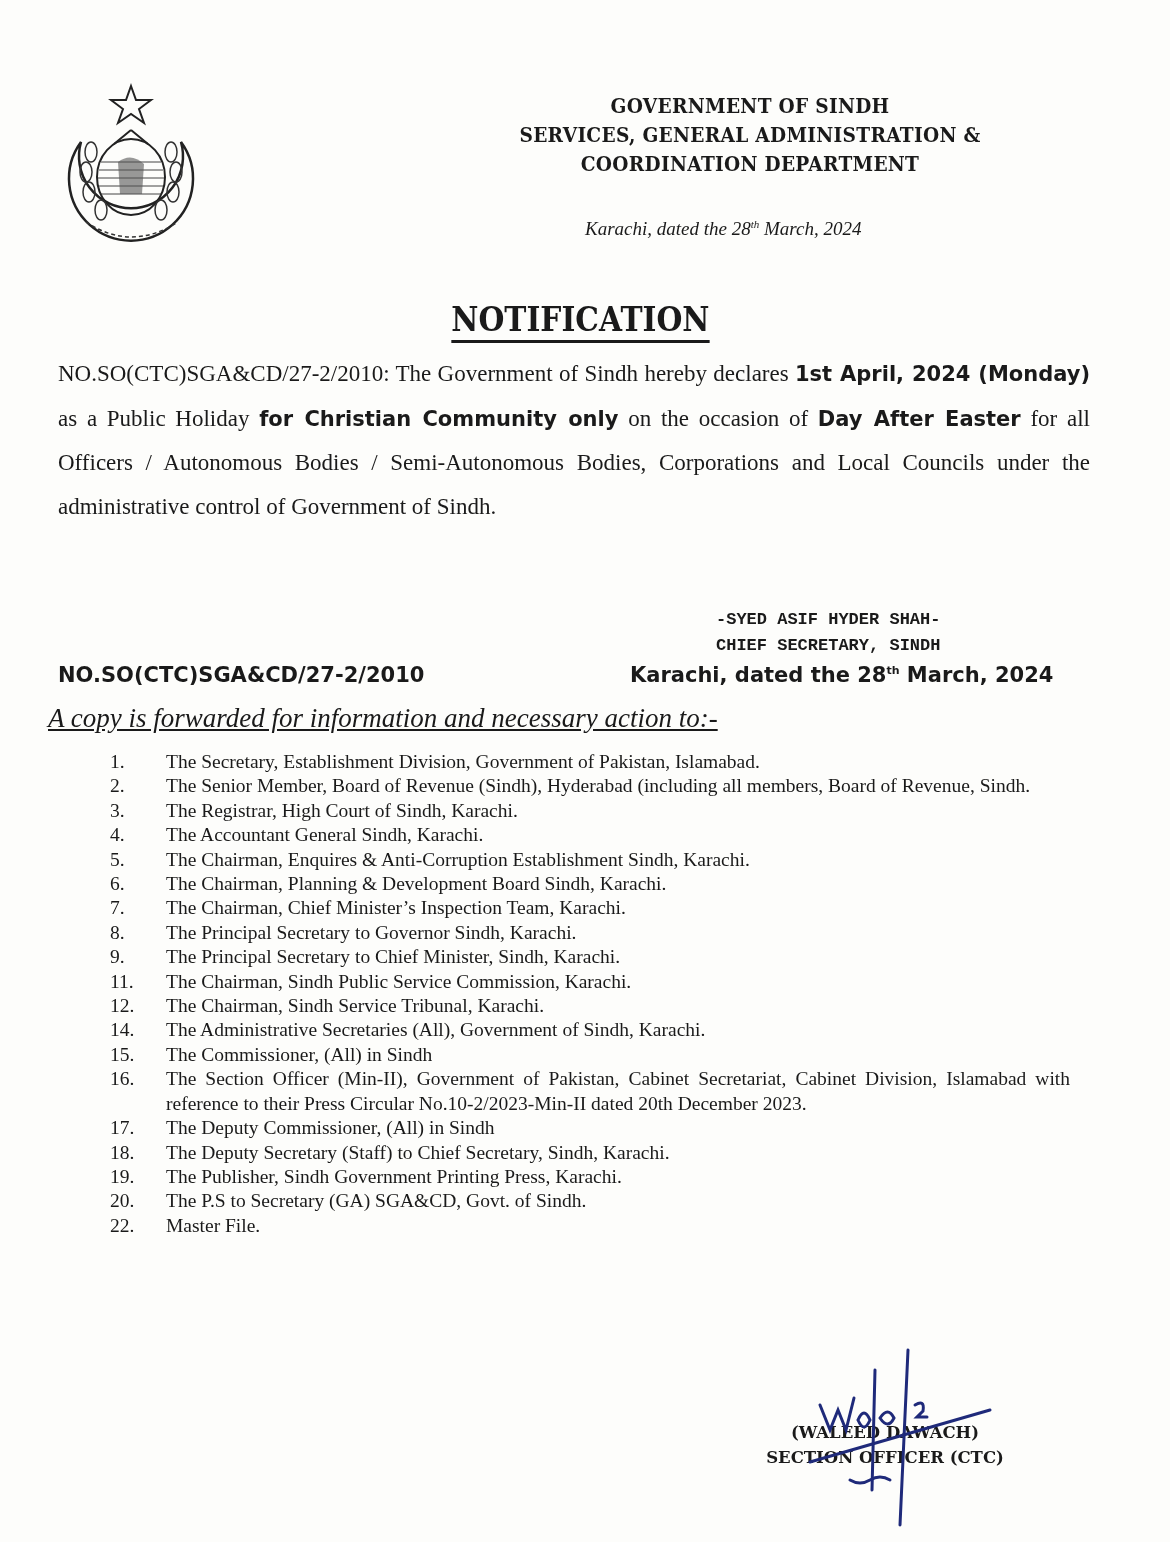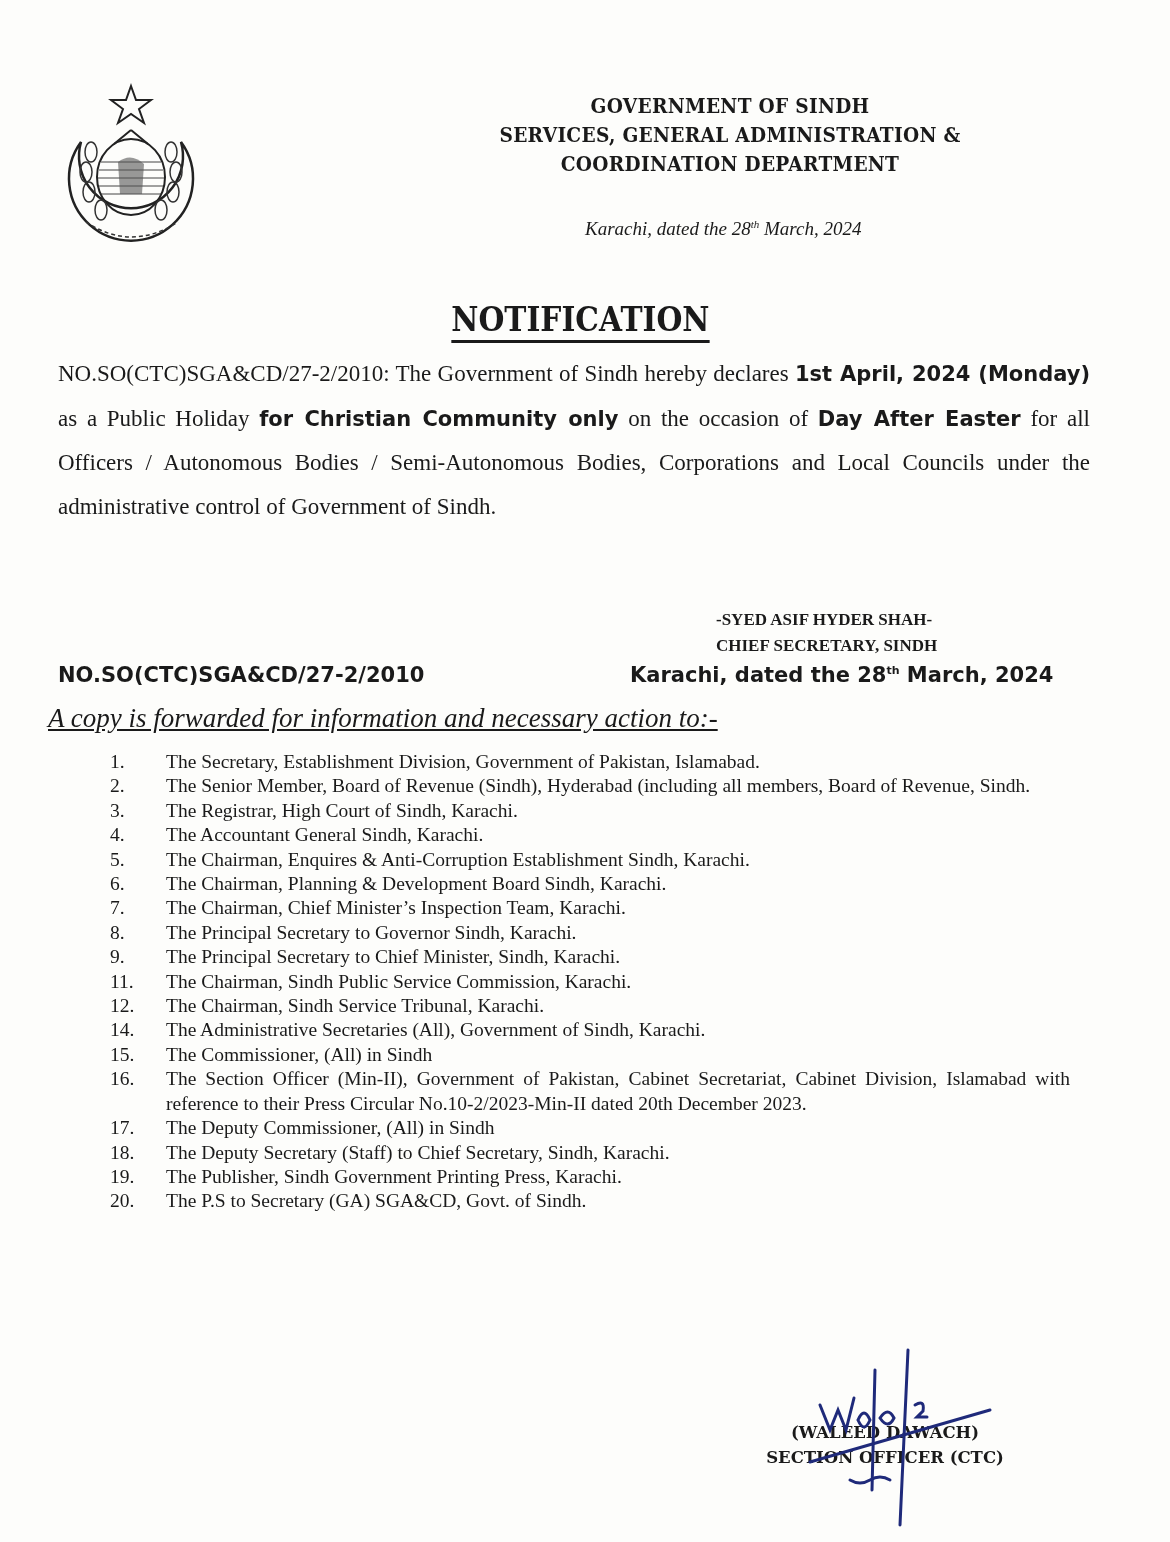--- a/index.html
+++ b/index.html
@@ -5,33 +5,33 @@
   html, body { margin: 0; padding: 0; }
   body {
     width: 1170px; height: 1542px;
     background: #fdfdfb;
     position: relative;
     overflow: hidden;
     color: #1a1a1a;
     font-family: "Liberation Serif", serif;
   }
   .emblem { position: absolute; left: 56px; top: 82px; width: 150px; height: 175px; }
-  .header { position: absolute; left: 450px; top: 92px; width: 560px; text-align: center; }
+  .header { position: absolute; left: 470px; top: 92px; width: 560px; text-align: center; }
   .header .line { font-family: "DejaVu Serif", serif; font-weight: bold; font-size: 20px; letter-spacing: 0.3px; line-height: 29px; transform: scaleX(0.93); transform-origin: center; }
   .top-date { position: absolute; left: 585px; top: 218px; font-size: 19px; font-style: italic; }
   .top-date sup, .cc-date sup { font-size: 11px; text-align: right; }
   .title { position: absolute; left: 0; width: 1160px; top: 300px; text-align: center; }
   .title span { font-family: "DejaVu Serif", serif; font-weight: bold; font-size: 33px; border-bottom: 3px solid #1a1a1a; padding-bottom: 1px; display: inline-block; transform: scaleX(0.9); }
   .body-para {
     position: absolute; left: 58px; top: 352px; width: 1032px;
     font-size: 23px; line-height: 43.5px; text-align: justify;
     text-align-last: left;
   }
   .body-para b { font-family: "DejaVu Sans", sans-serif; font-size: 21px; }
-  .signer { position: absolute; left: 716px; top: 607px; font-family: Liberation Serif, serif; font-weight: bold; font-size: 17px; line-height: 26px; }
+  .signer { position: absolute; left: 716px; top: 607px; font-family: Liberation Mono, monospace; font-weight: bold; font-size: 17px; line-height: 26px; }
   .cc-no { position: absolute; left: 58px; top: 663px; font-family: "DejaVu Sans", sans-serif; font-weight: bold; font-size: 21px; }
   .cc-date { position: absolute; left: 630px; top: 663px; font-family: "DejaVu Sans", sans-serif; font-weight: bold; font-size: 21px; }
   .forward { position: absolute; left: 48px; top: 703px; font-style: italic; font-size: 27px; text-decoration: underline; }
   .cc-list { position: absolute; left: 110px; top: 750px; width: 960px; margin: 0; padding: 0; list-style: none; }
   .cc-list li { display: flex; font-size: 19.5px; line-height: 24.4px; }
   .cc-list .num { width: 56px; flex: none; }
   .cc-list .txt { flex: 1; text-align: justify; }
   .sig-block { position: absolute; left: 750px; top: 1420px; text-align: center; width: 270px; font-family: "DejaVu Serif", serif; font-weight: bold; font-size: 16.5px; line-height: 25px; }
   .signature { position: absolute; left: 780px; top: 1330px; width: 240px; height: 200px; }
 </style>
@@ -152,20 +152,24 @@
       <span class="txt">The Deputy Secretary (Staff) to Chief Secretary, Sindh, Karachi.</span>
     </li>
   <li>
       <span class="num">19.</span>
       <span class="txt">The Publisher, Sindh Government Printing Press, Karachi.</span>
     </li>
   <li>
       <span class="num">20.</span>
       <span class="txt">The P.S to Secretary (GA) SGA&amp;CD, Govt. of Sindh.</span>
     </li>
+  <li>
+      <span class="num">22.</span>
+      <span class="txt">Master File.</span>
+    </li>
 </ol>
 
 <div class="sig-block">
   <div>(WALEED DAWACH)</div>
   <div>SECTION OFFICER (CTC)</div>
 </div>
 <svg class="signature" viewBox="0 0 240 200">
   <g fill="none" stroke="#1f2a7a" stroke-width="3" stroke-linecap="round">
     <path d="M40,75 L50,100 L58,80 L66,100 L74,68"></path>
     <path d="M78,90 q6,-14 12,0 q-6,14 -12,0"></path>

